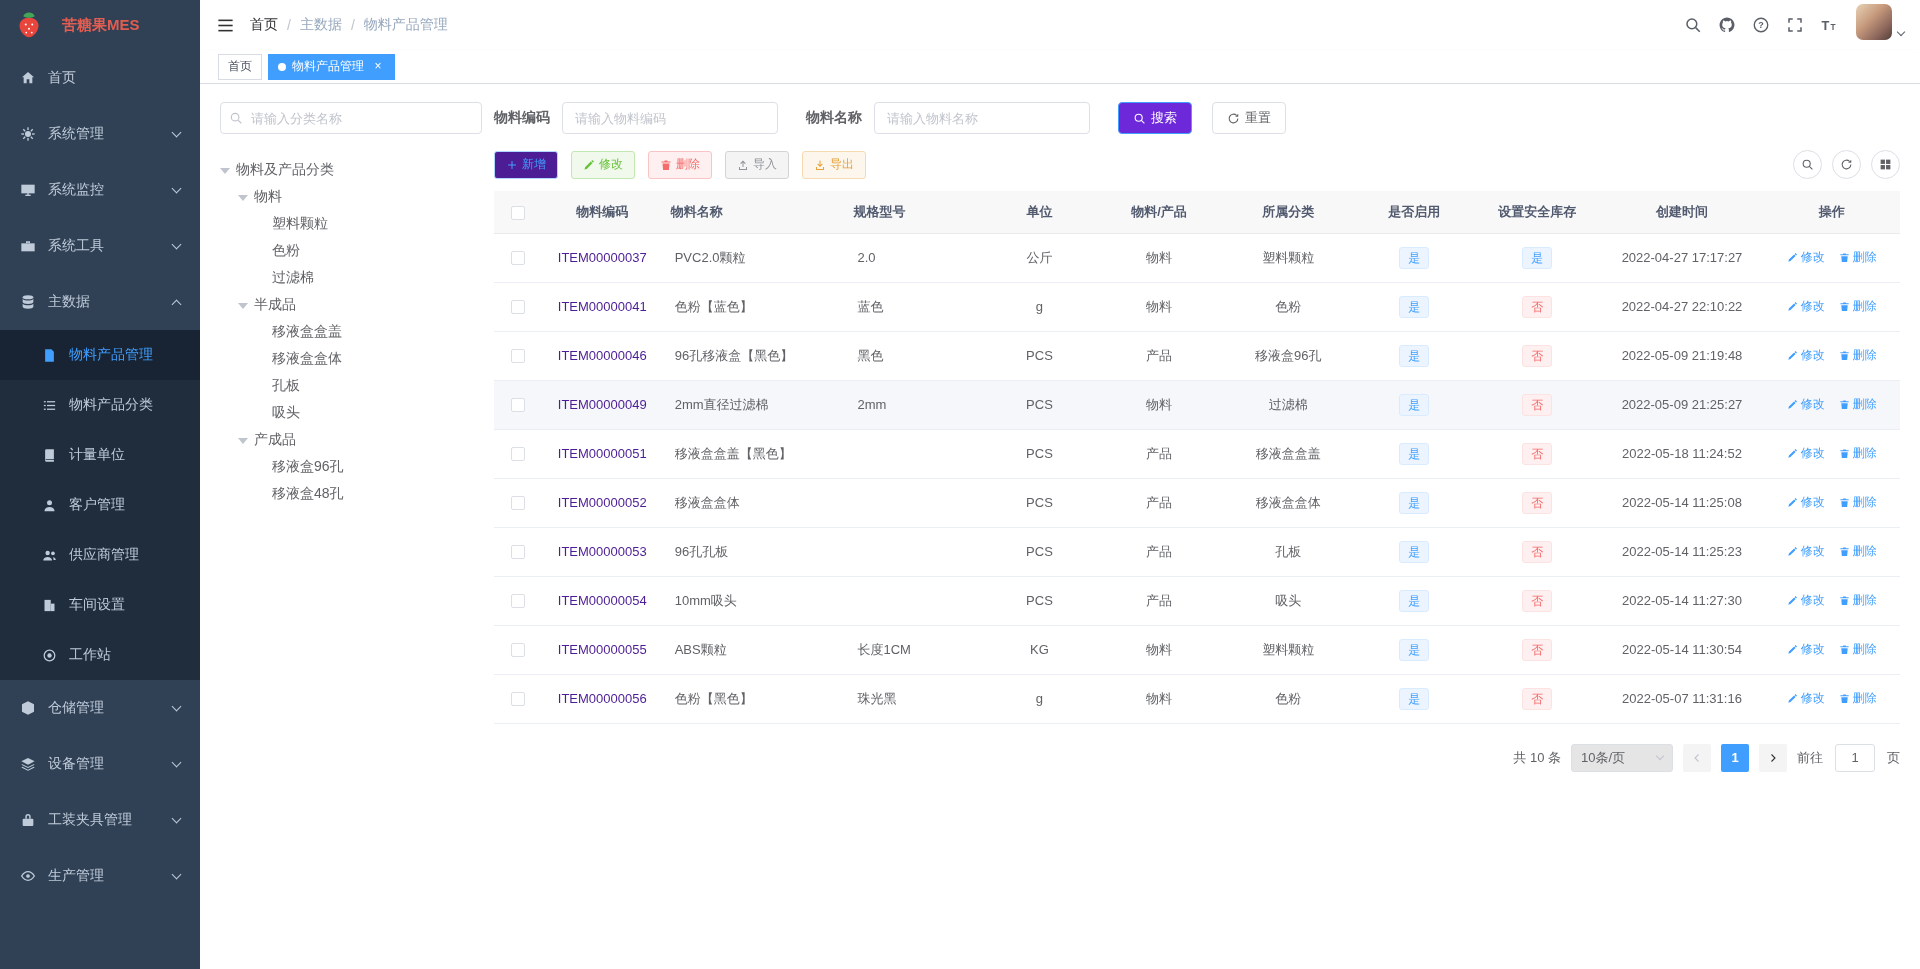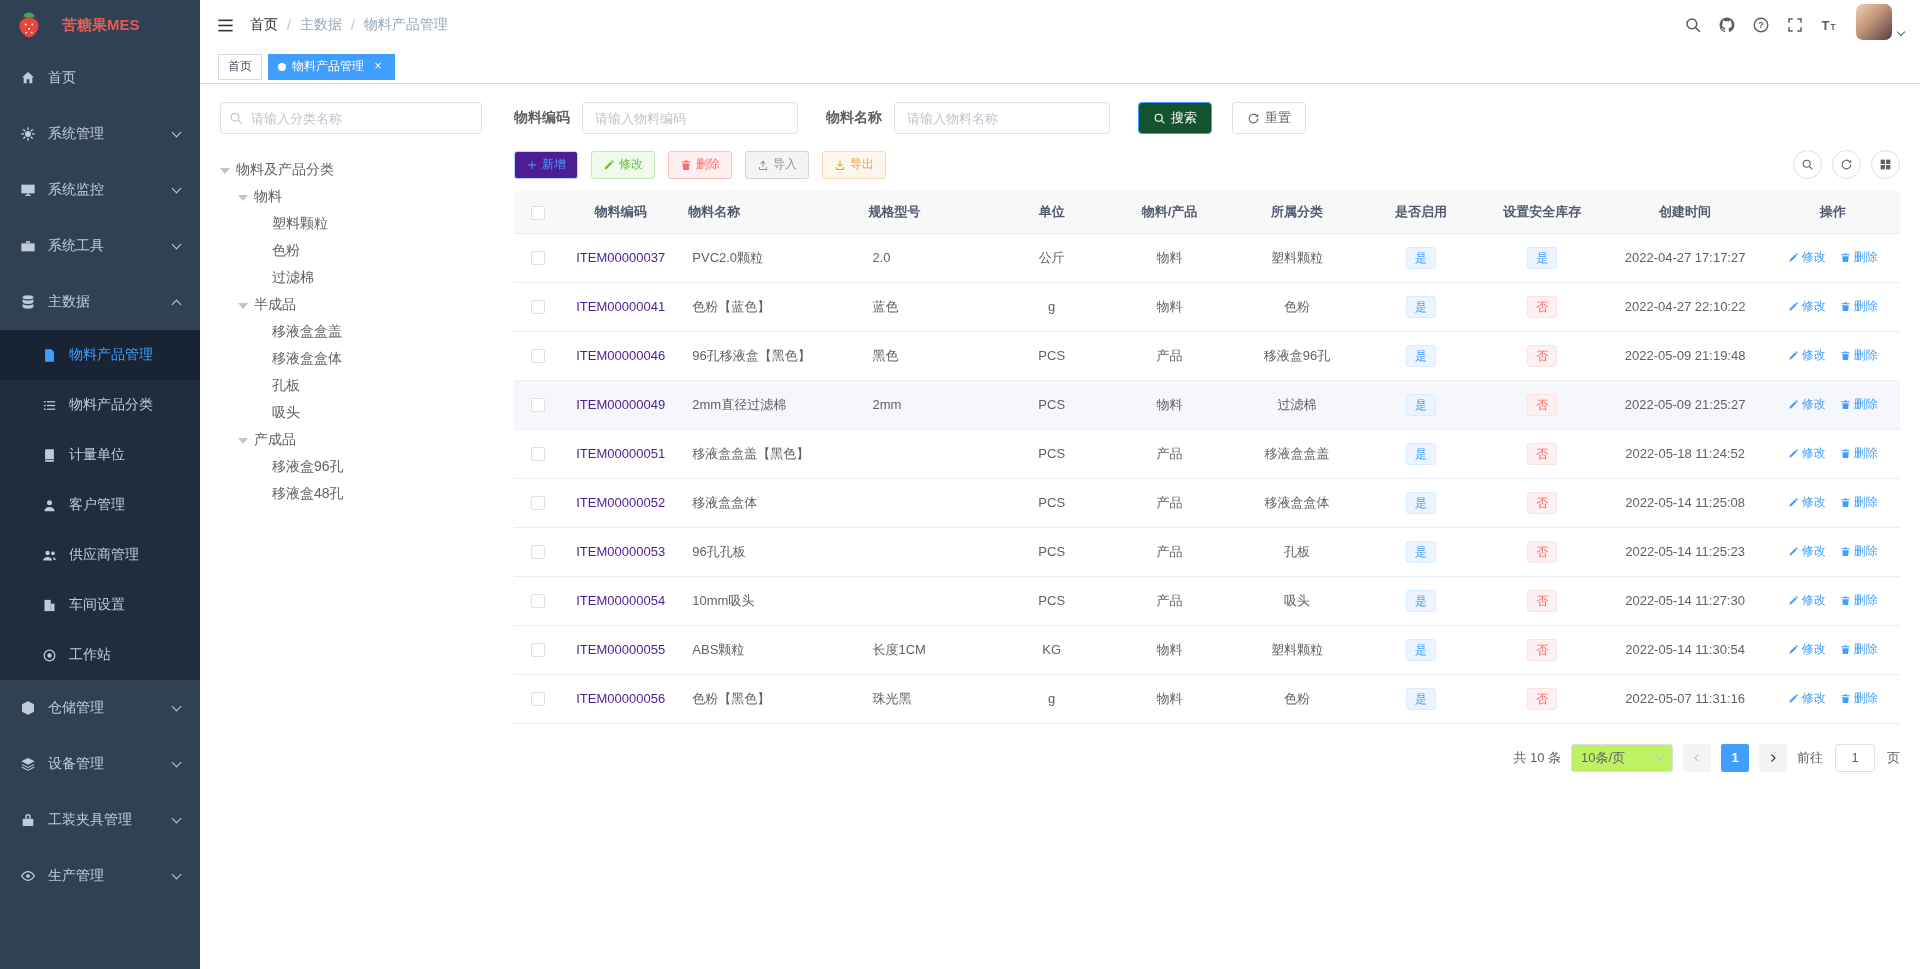--- a/index.html
+++ b/index.html
@@ -38,42 +38,42 @@
   .avatar{width:36px;height:36px;border-radius:7px;background:linear-gradient(135deg,#e8d3b6 0%,#c89b7e 40%,#8a655a 75%,#4e3f3a 100%)}
   .acaret{width:6px;height:6px;border-right:1.5px solid #5a5e66;border-bottom:1.5px solid #5a5e66;transform:rotate(45deg);margin-bottom:5px}
 
   .tags{height:34px;flex:none;display:flex;align-items:center;gap:6px;padding:0 18px;border-bottom:1px solid #d8dce5;box-shadow:0 1px 3px rgba(0,21,41,.06)}
   .tag{height:26px;display:inline-flex;align-items:center;padding:0 9px;border:1px solid #d8dce5;background:#fff;color:#495060;font-size:12px;cursor:pointer}
   .tag.active{background:#409eff;border-color:#409eff;color:#fff}
   .tag .dot{width:8px;height:8px;border-radius:50%;background:#fff;margin-right:6px}
   .tag .close{margin-left:7px;width:14px;height:14px;line-height:13px;text-align:center;border-radius:50%;font-size:12px}
   .tag .close::before{content:"\00d7"}
 
-  .content{flex:1;display:flex;gap:32px;padding:18px 20px 0 20px;background:#fff;overflow:hidden}
+  .content{flex:1;display:flex;gap:12px;padding:18px 20px 0 20px;background:#fff;overflow:hidden}
   .left-col{width:262px;flex:none}
   .right-col{flex:1;min-width:0}
 
   
   .tree-search{position:relative}
   .tree-search input{width:100%;height:32px;border:1px solid #dcdfe6;border-radius:4px;padding:0 10px 0 30px;font-size:13px;color:#606266;outline:none}
   input::placeholder{color:#c0c4cc}
   .tree-search .s-ic{position:absolute;left:9px;top:9px;width:14px;height:14px;color:#c0c4cc}
   .tree{margin-top:18px}
   .tree-node{display:flex;align-items:flex-end;height:27px;font-size:14px;color:#606266;cursor:pointer}
   .tcaret{width:0;height:0;border:5px solid transparent;border-top:6px solid #c0c4cc;margin:5px 6px 0 0;flex:none}
   .tcaret.hidden{border-top-color:transparent}
 
   
   .filter-row{display:flex;align-items:center}
   .f-label{font-size:14px;font-weight:700;color:#606266;margin-right:12px;white-space:nowrap}
   .f-label + .f-input{margin-right:28px}
   .f-input{width:216px;height:32px;border:1px solid #dcdfe6;border-radius:4px;padding:0 12px;font-size:13px;color:#606266;outline:none}
   .btn{display:inline-flex;align-items:center;gap:5px;height:32px;padding:0 14px;border-radius:4px;font-size:13px;cursor:pointer;border:1px solid transparent;white-space:nowrap}
   .btn .ic{width:13px;height:13px}
-  .btn-primary{background:#14532d;color:#fff;border-color:#409eff;margin-right:20px}
+  .btn-primary{background:#6d28d9;color:#fff;border-color:#409eff;margin-right:20px}
   .btn-default{background:#fff;color:#606266;border-color:#dcdfe6}
 
   
   .toolbar{display:flex;align-items:center;margin-top:16px}
   .tbtn{display:inline-flex;align-items:center;gap:4px;height:28px;padding:0 11px;border-radius:3px;font-size:12px;cursor:pointer;border:1px solid;margin-right:13px;white-space:nowrap}
   .tbtn .ic{width:12px;height:12px}
   .tbtn-add{color:#409eff;background:#4c1d95;border-color:#b3d8ff}
   .tbtn-edit{color:#67c23a;background:#f0f9eb;border-color:#c2e7b0}
   .tbtn-del{color:#f56c6c;background:#fef0f0;border-color:#fbc4c4}
   .tbtn-imp{color:#909399;background:#f4f4f5;border-color:#d3d4d6}
@@ -93,21 +93,21 @@
   .cb{display:inline-block;width:14px;height:14px;border:1px solid #dcdfe6;border-radius:2px;background:#fff;vertical-align:middle;cursor:pointer}
   .code-link{color:#4c1d95;text-decoration:none;cursor:pointer}
   .tag-badge{display:inline-block;min-width:28px;height:22px;line-height:20px;padding:0 8px;border-radius:3px;font-size:12px;border:1px solid}
   .b-blue{color:#409eff;background:#ecf5ff;border-color:#d9ecff}
   .b-red{color:#f56c6c;background:#fef0f0;border-color:#fde2e2}
   .op-link{color:#409eff;font-size:12px;margin:0 7px;text-decoration:none;display:inline-flex;align-items:center;gap:3px;cursor:pointer;white-space:nowrap}
   .op-link .ic{width:11px;height:11px}
 
   
   .pager{display:flex;align-items:center;justify-content:flex-end;gap:10px;margin-top:20px;font-size:13px;color:#606266;padding-bottom:24px}
-  .psel{width:102px;height:28px;border:1px solid #dcdfe6;border-radius:3px;display:flex;align-items:center;justify-content:space-between;padding:0 9px;background:#bef264;cursor:pointer;color:#606266}
+  .psel{width:102px;height:28px;border:1px solid #dcdfe6;border-radius:3px;display:flex;align-items:center;justify-content:space-between;padding:0 9px;background:#e5e5e5;cursor:pointer;color:#606266}
   .chev-s{width:6px;height:6px;border-right:1.3px solid #c0c4cc;border-bottom:1.3px solid #c0c4cc;transform:rotate(45deg);margin-top:-3px}
   .pbtn{min-width:28px;height:28px;border-radius:2px;background:#f4f4f5;display:flex;align-items:center;justify-content:center;color:#303133;cursor:pointer}
   .pbtn .ic{width:12px;height:12px}
   .pbtn.disabled{color:#c0c4cc;cursor:not-allowed}
   .pbtn.current{background:#409eff;color:#fff;font-weight:700}
   .goto-input{width:40px;height:28px;border:1px solid #dcdfe6;border-radius:3px;text-align:center;font-size:13px;color:#606266;outline:none;margin:0 2px}
 </style>
 </head>
 <body>
 

